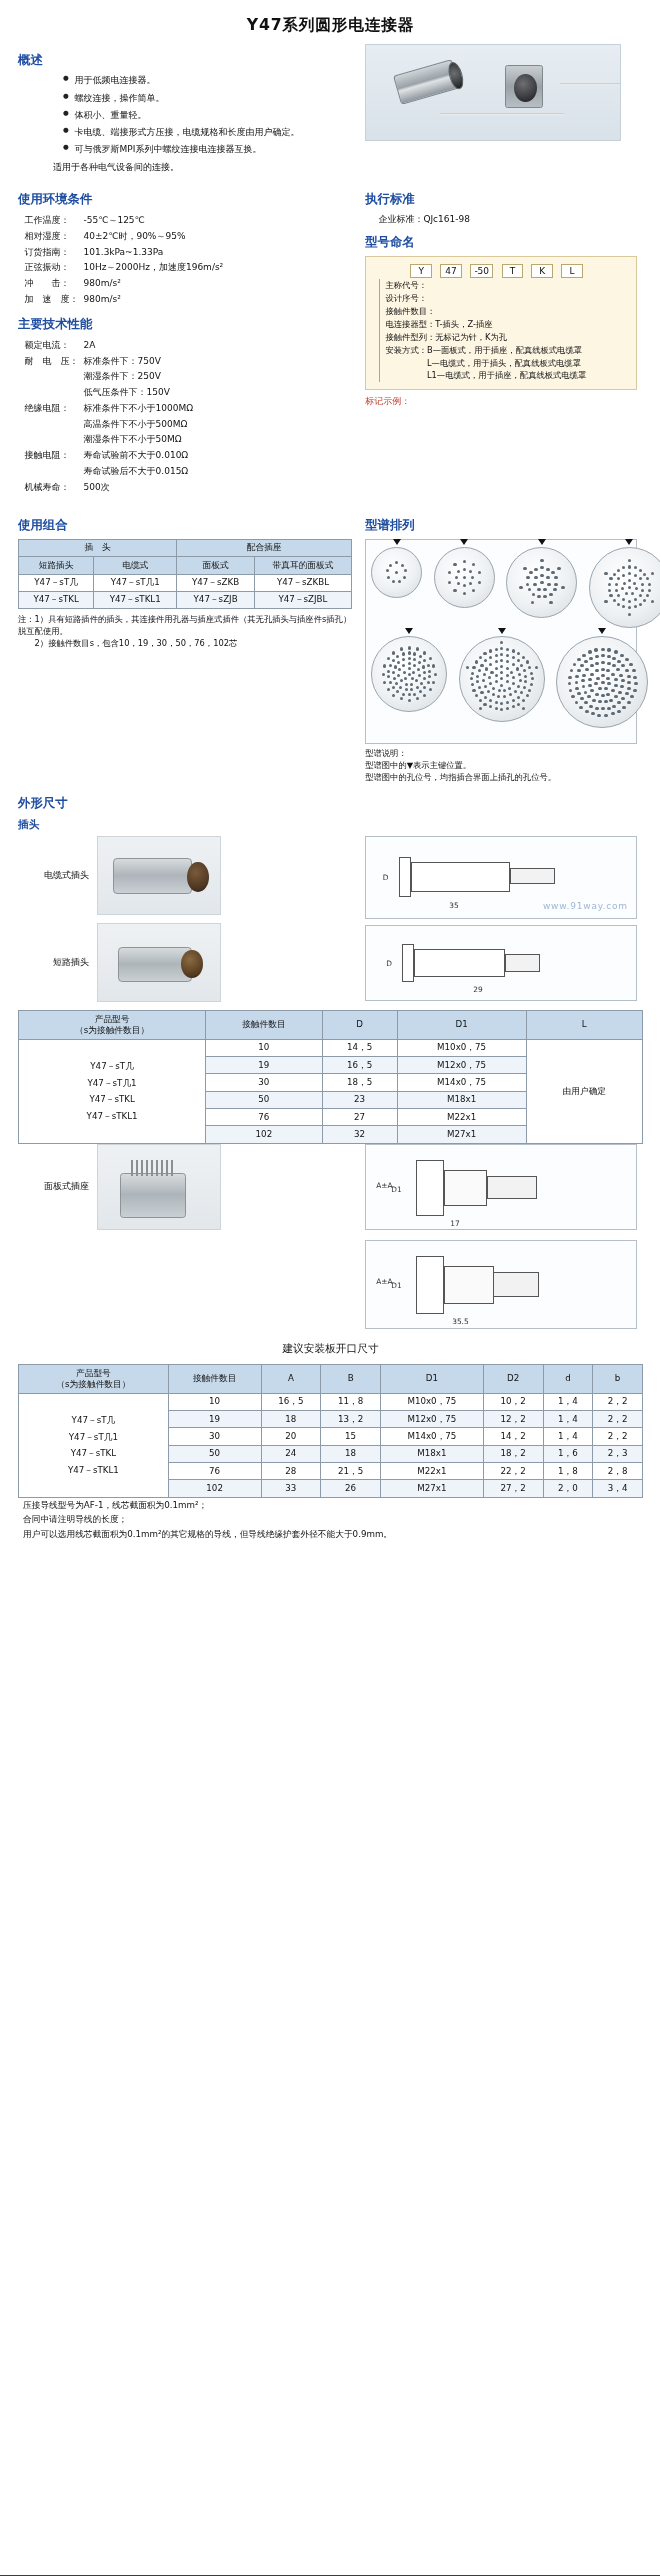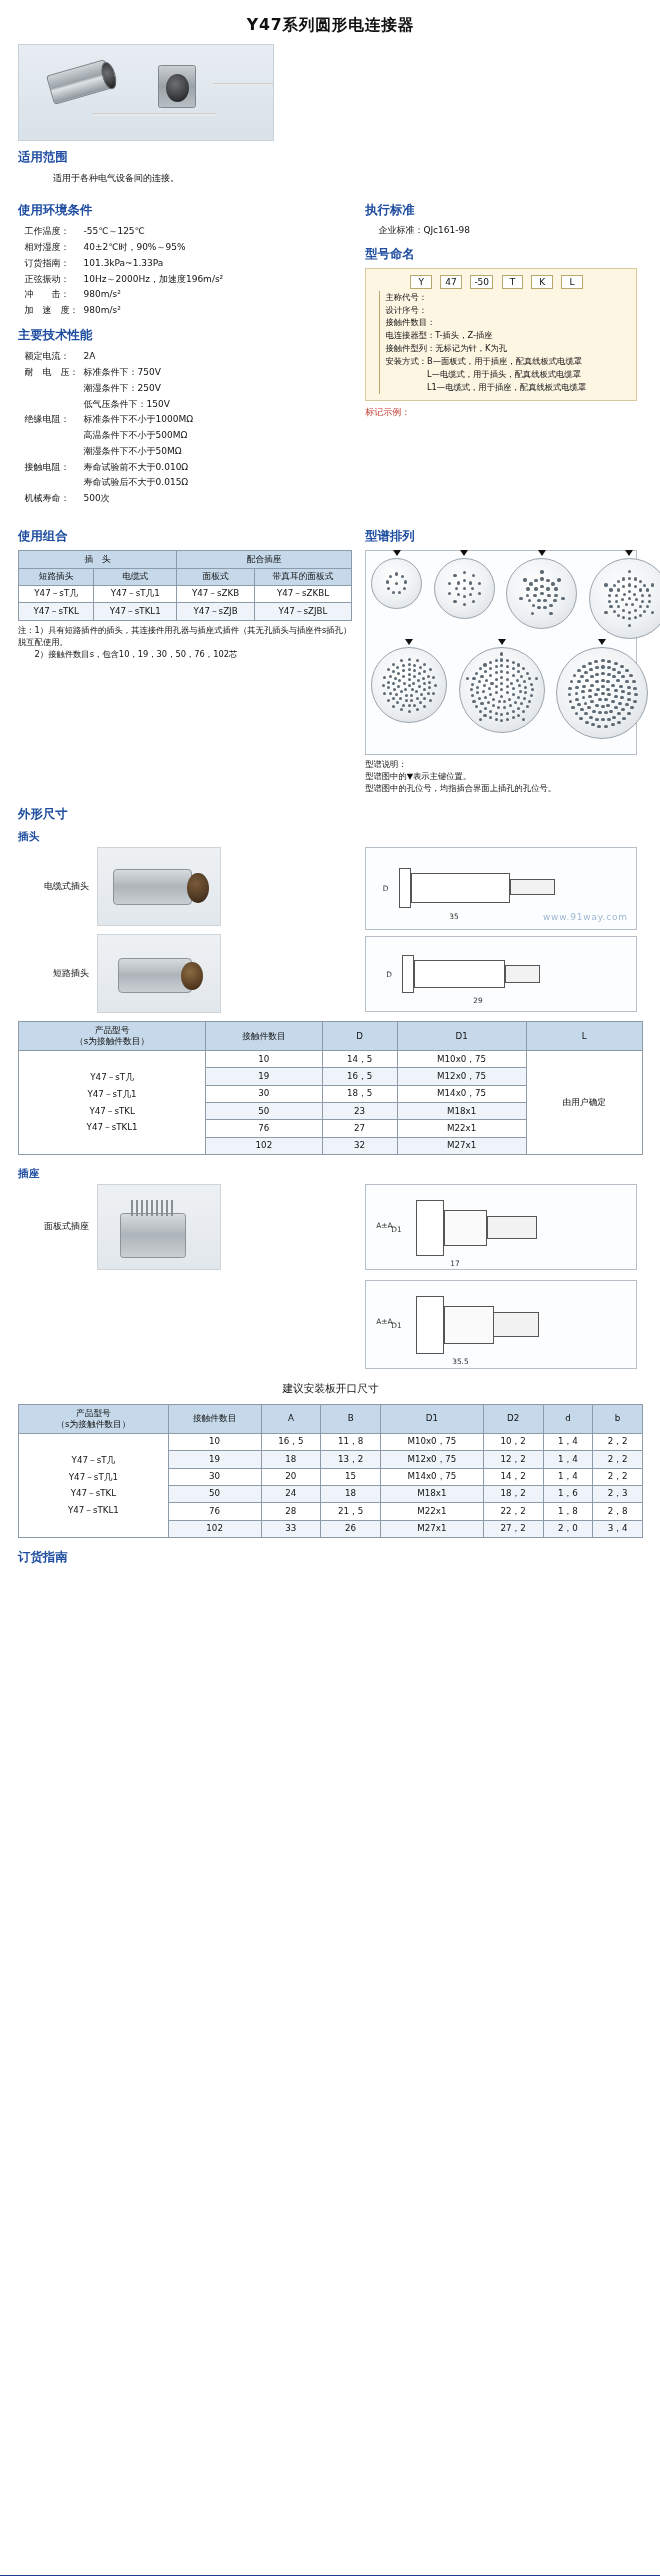--- a/index.html
+++ b/index.html
@@ -197,35 +197,44 @@
   }
 </style>
 </head>
 <body>
 
 <div class="page">
 
   <h1 class="title">Y47系列圆形电连接器</h1>
 
   <div class="two-col">
+    <div class="col-l">
+      <div class="sec-h">概述</div>
+      <ul class="bullets">
+        <li>用于低频电连接器。</li>
+        <li>螺纹连接，操作简单。</li>
+        <li>体积小、重量轻。</li>
+        <li>卡电缆、端接形式方压接，电缆规格和长度由用户确定。</li>
+        <li>可与俄罗斯MPI系列中螺纹连接电连接器互换。</li>
+      </ul>
+    </div>
     <div class="col-r">
       <div class="photo-box">
         <div class="conn-a">
           <div class="barrel"></div>
         </div>
         <div class="conn-b">
           <div class="flange"></div>
         </div>
         <div class="wires" style="left:194px; top:38px;"></div>
         <div class="wires" style="left:74px; top:68px; width:124px;"></div>
       </div>
     </div>
   </div>
 
-  <div class="sec-h">适用范围</div>
   <div class="indent">适用于各种电气设备间的连接。</div>
 
   <div class="two-col" style="margin-top:8.3px;">
     <div class="col-l">
       <div class="sec-h">使用环境条件</div>
       <div class="kv">
         <div><span class="k">工作温度：</span><span>-55℃～125℃</span></div>
         <div><span class="k">相对湿度：</span><span>40±2℃时，90%～95%</span></div>
         <div><span class="k">订货指南：</span><span>101.3kPa~1.33Pa</span></div>
         <div><span class="k">正弦振动：</span><span>10Hz～2000Hz，加速度196m/s²</span></div>
@@ -836,21 +845,20 @@
         <td>M22x1</td>
       </tr>
       <tr>
         <td>102</td>
         <td>32</td>
         <td>M27x1</td>
       </tr>
     </tbody>
   </table>
 
-  <div class="sec-h-sm" style="margin-top:11.6px;">插座</div>
   <div class="two-col">
     <div class="col-l">
       <div style="display:flex;align-items:center;gap:8.3px;margin-bottom:11.6px;">
         <div class="side-label" style="width:71px;text-align:right;">面板式插座</div>
         <div class="photo-conn" style="height:86px;">
           <div style="position:absolute;left:21.5px;top:28px;width:66px;height:45px;border-radius:3.3px;" class="grey-body"></div>
           <div style="position:absolute;left:33px;top:15px;width:43px;height:16.5px;background:repeating-linear-gradient(90deg,#8a8f94 0 1.7px,transparent 1.7px 5px);"></div>
         </div>
       </div>
     </div>
@@ -949,16 +957,20 @@
         <td>33</td>
         <td>26</td>
         <td>M27x1</td>
         <td>27，2</td>
         <td>2，0</td>
         <td>3，4</td>
       </tr>
     </tbody>
   </table>
 
-  <div class="footer-h">订货指南</div>
+  <div class="footer-p" style="margin-left:5px;">
+    <div>压接导线型号为AF-1，线芯截面积为0.1mm²；</div>
+    <div>合同中请注明导线的长度；</div>
+    <div>用户可以选用线芯截面积为0.1mm²的其它规格的导线，但导线绝缘护套外径不能大于0.9mm。</div>
+  </div>
 
 </div>
 
 
 </body></html>

